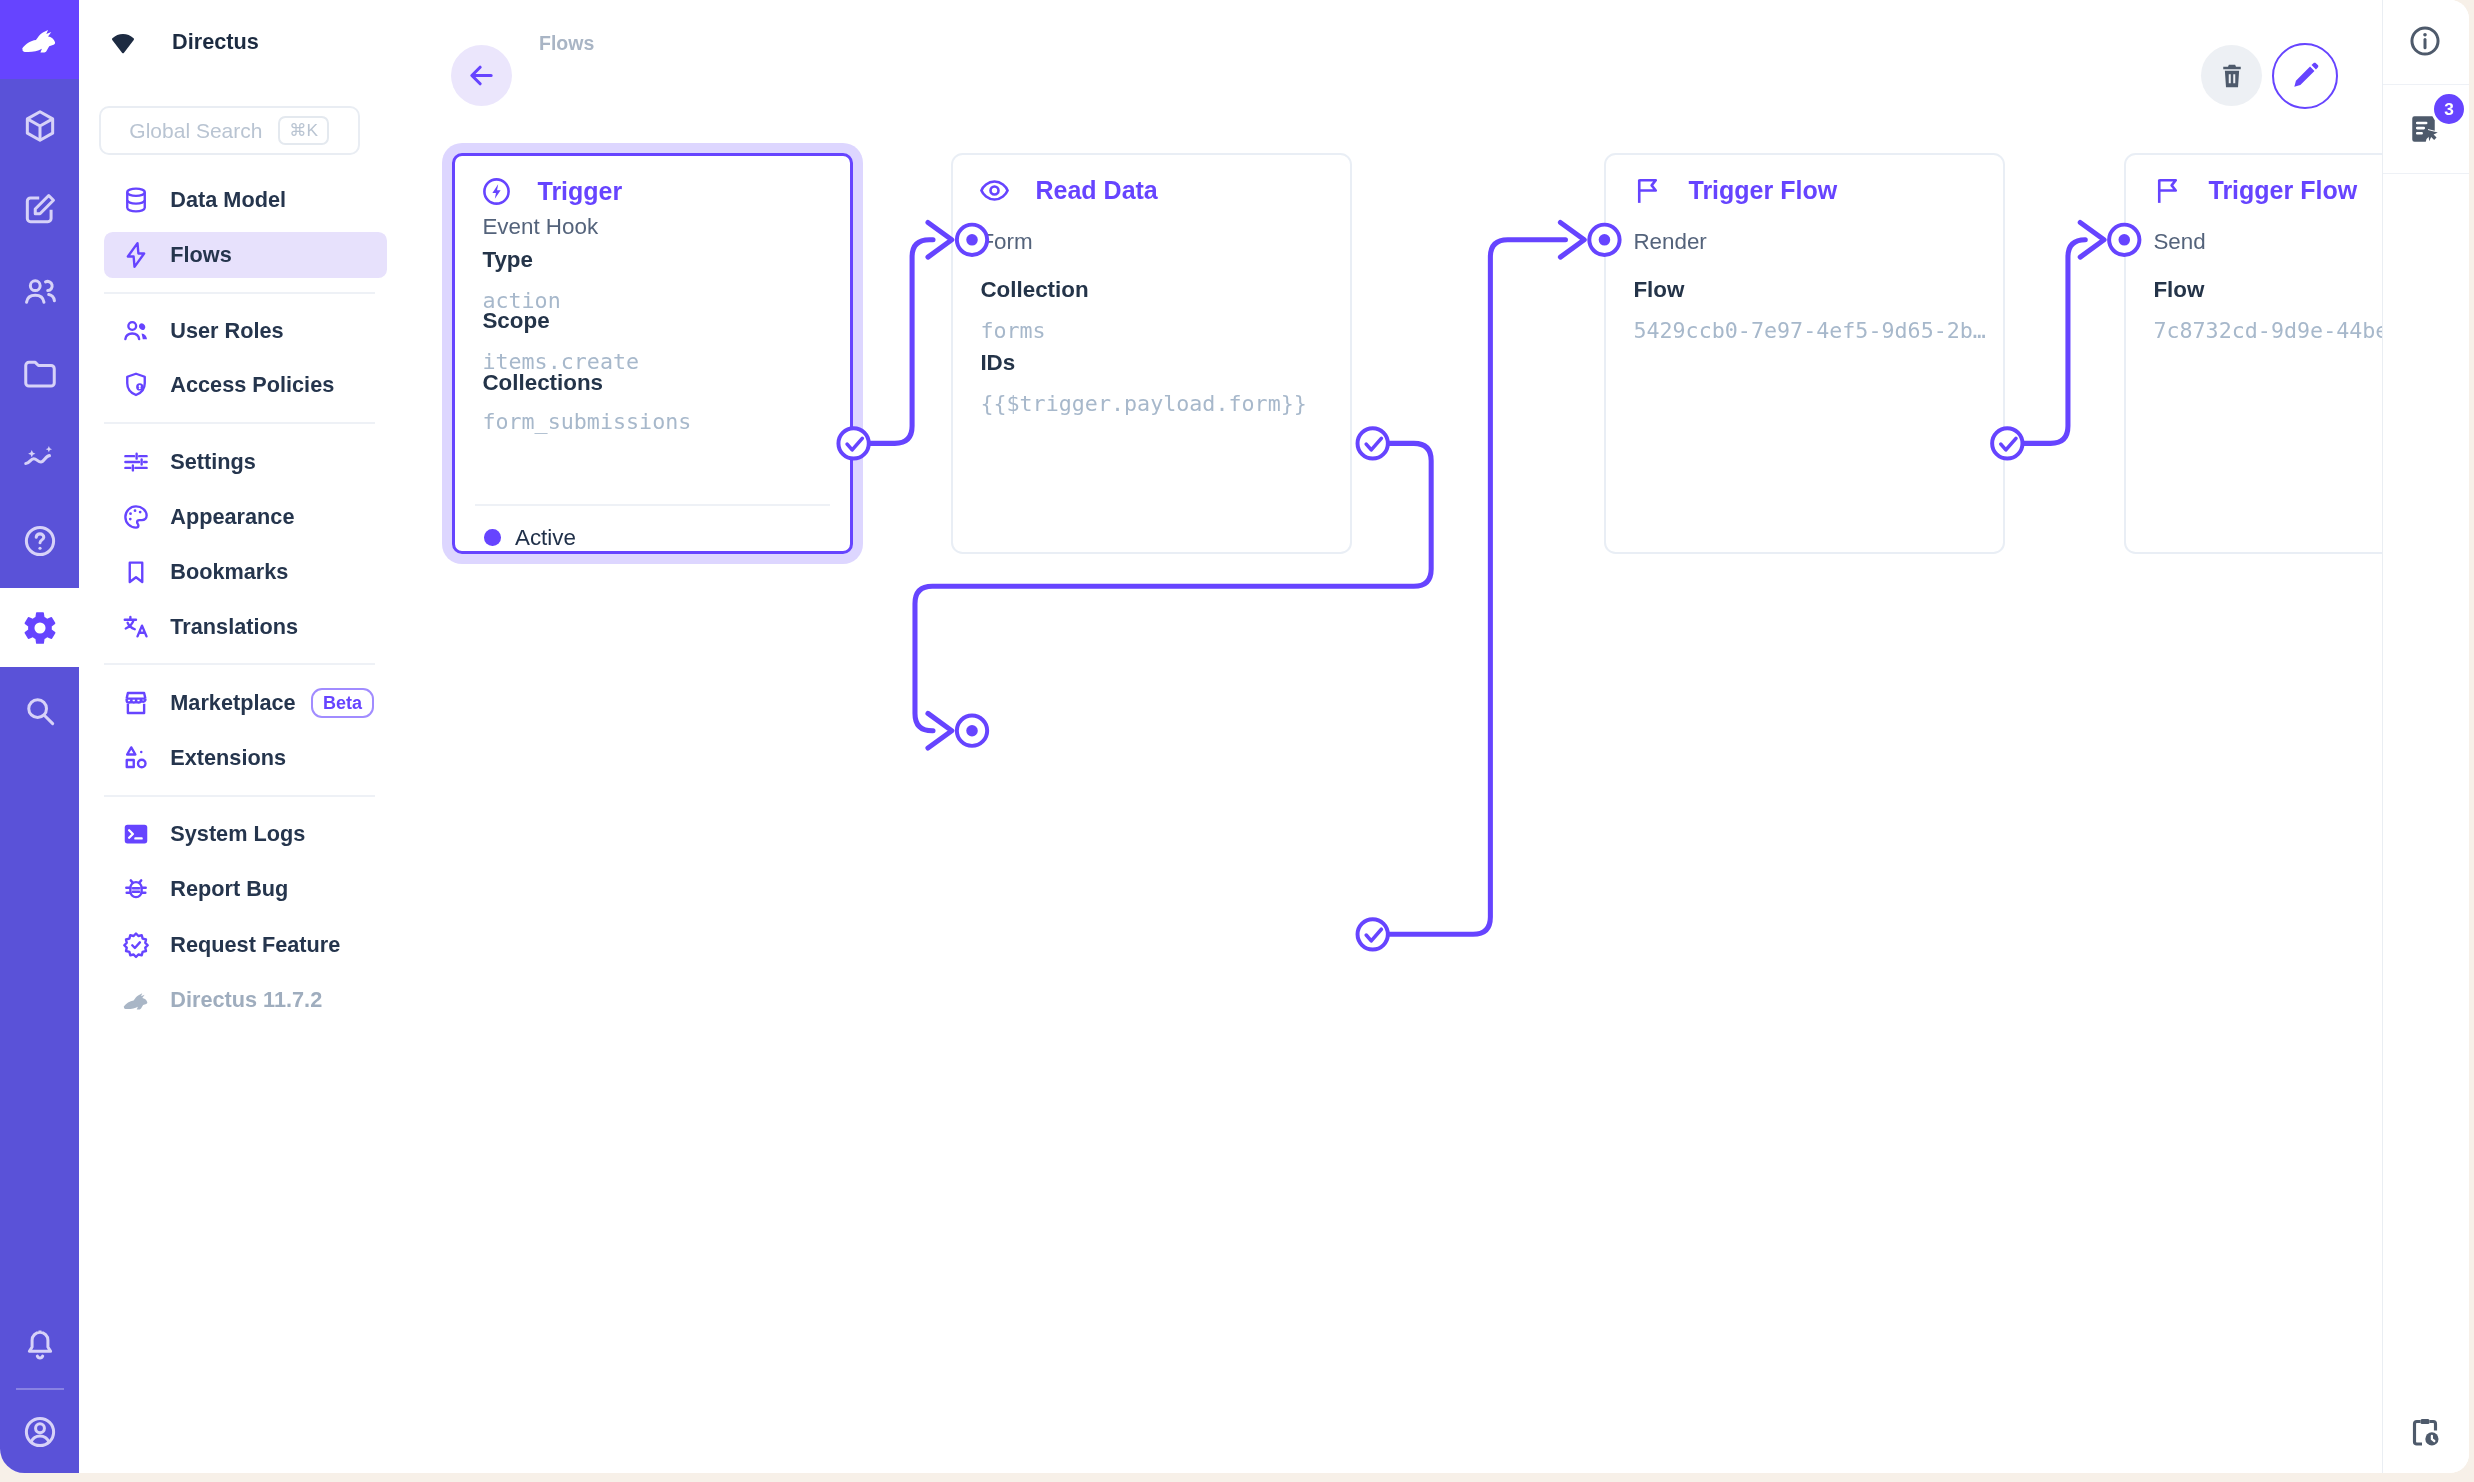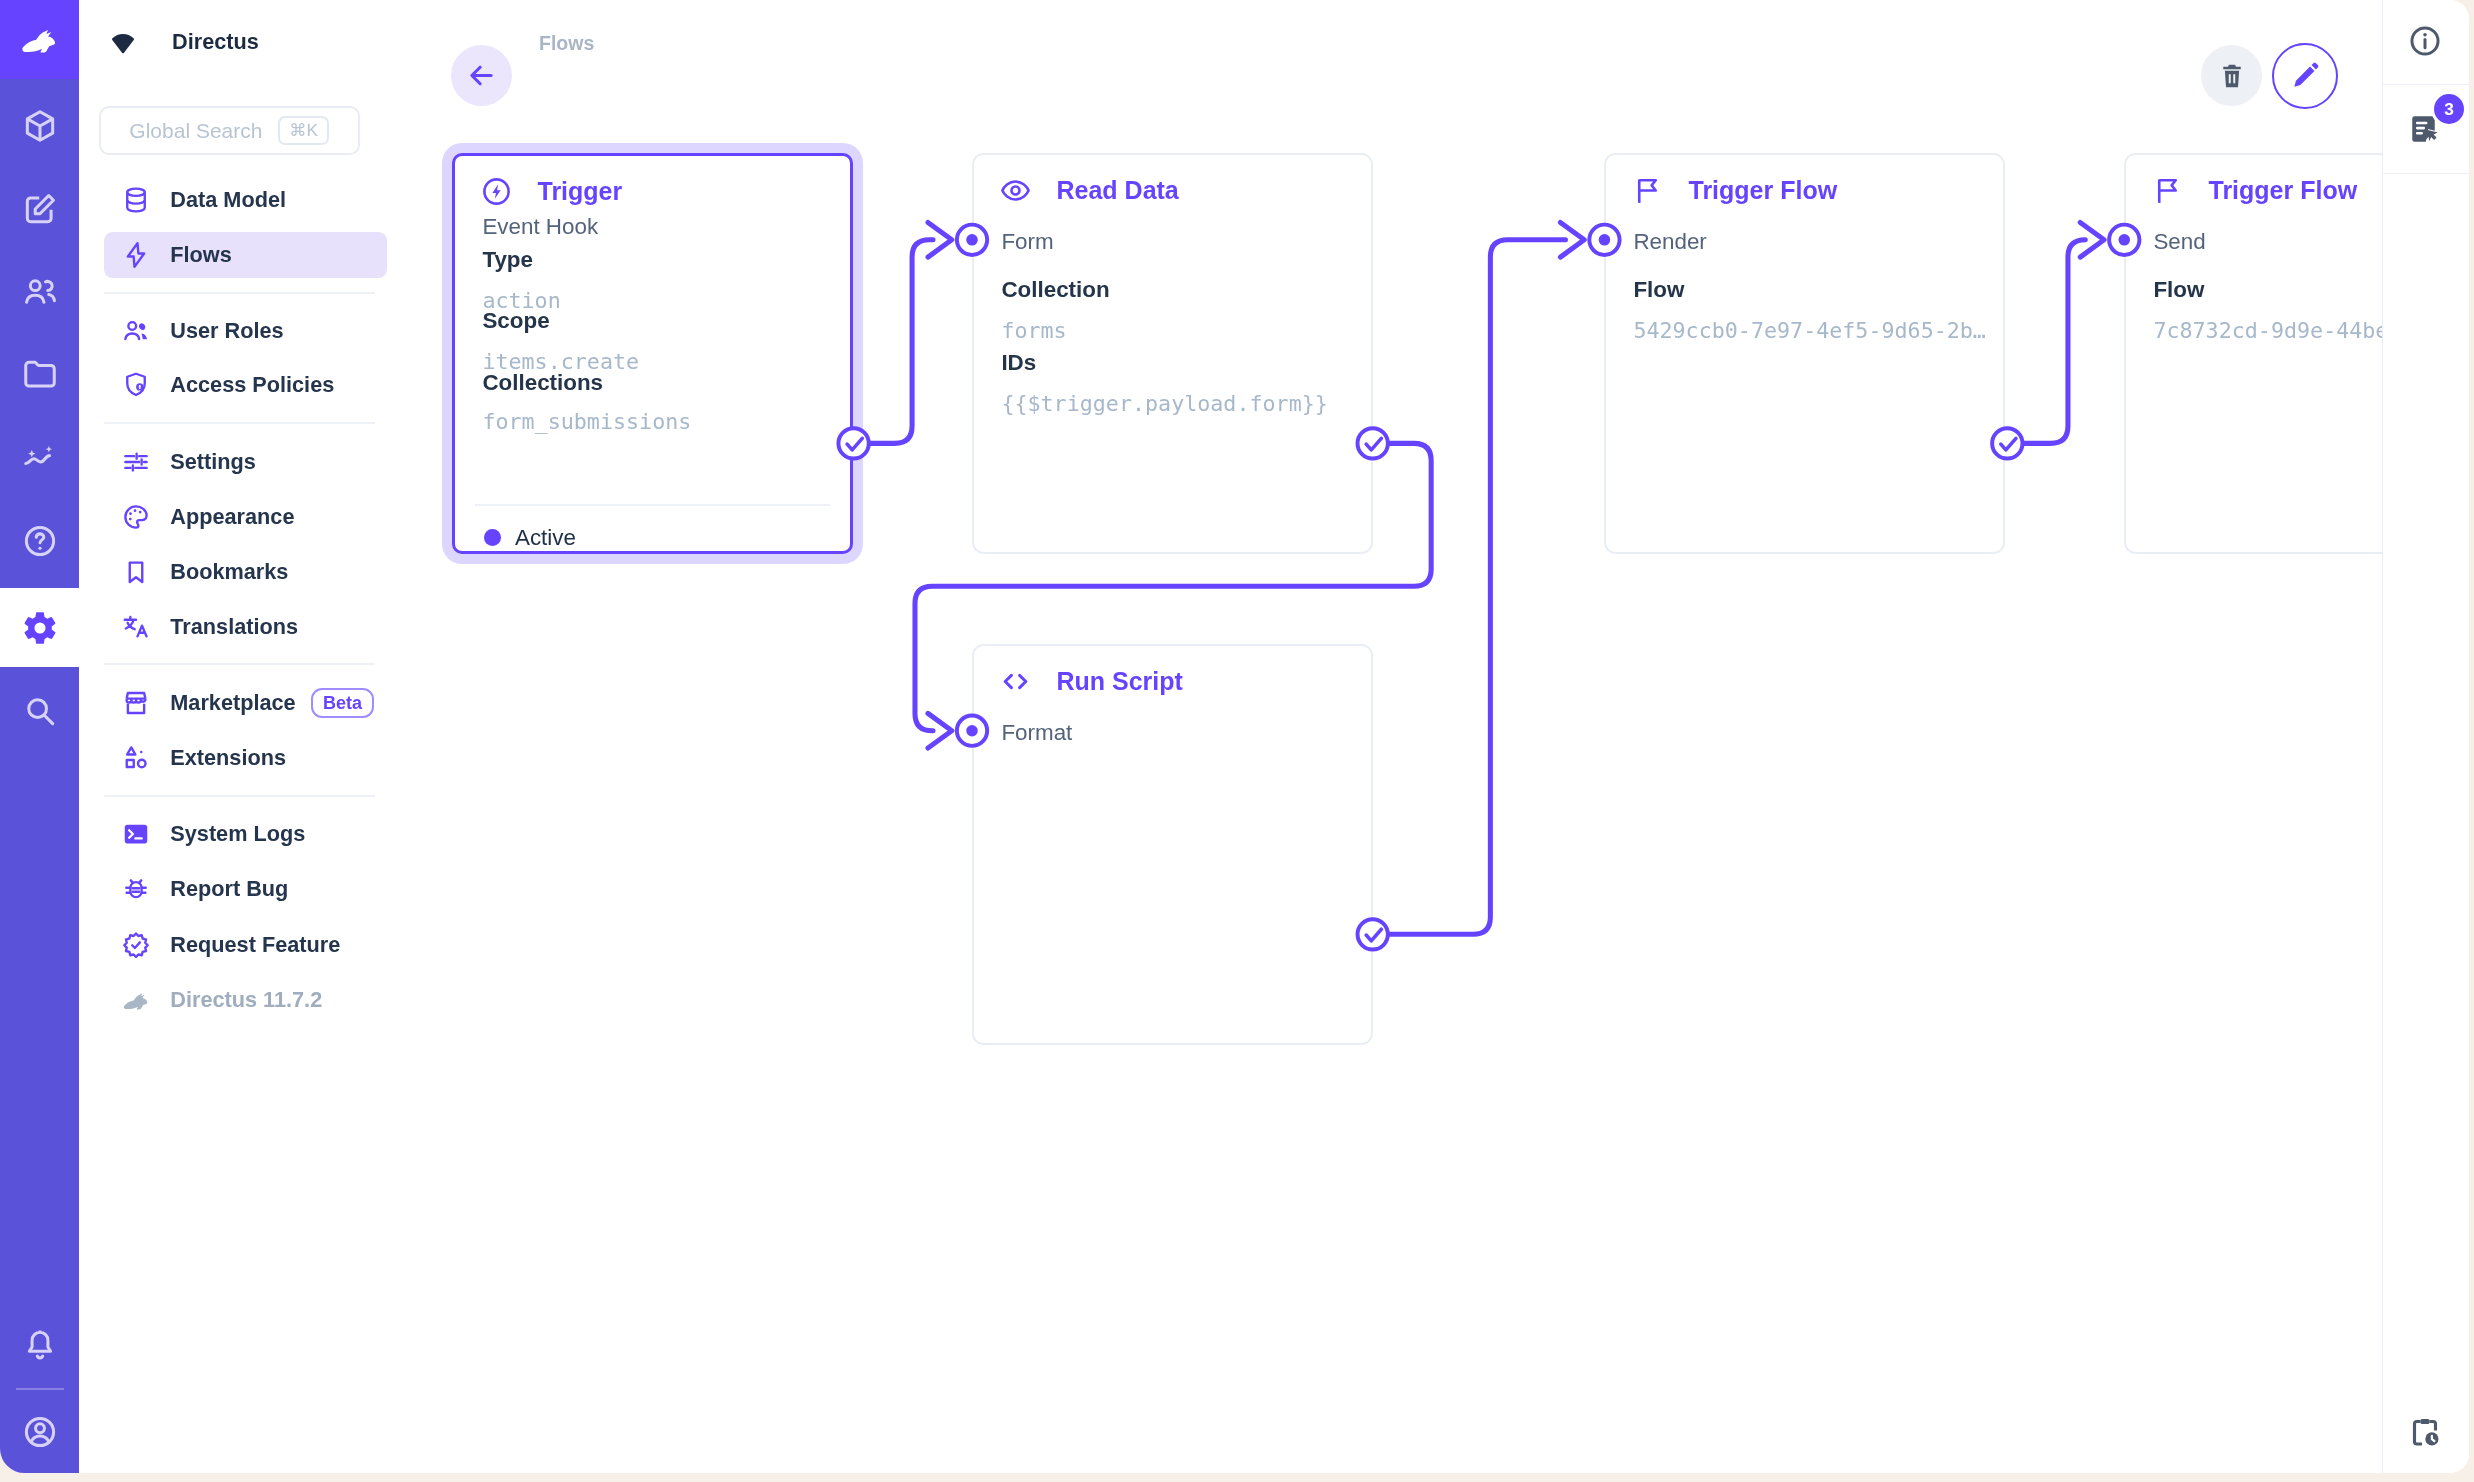--- a/index.html
+++ b/index.html
@@ -332,21 +332,21 @@
       <div class="f-value" style="top:177px">items.create</div>
       <div class="f-label" style="top:212px">Collections</div>
       <div class="f-value" style="top:237px">form_submissions</div>
       <div class="panel-foot-div"></div>
       <div class="panel-status">
         <span class="status-dot"></span>
         <span>Active</span>
       </div>
     </div>
 
-    <div class="panel" style="left:579px;top:153px">
+    <div class="panel" style="left:558px;top:153px">
       <div class="panel-title">
         <svg viewBox="0 0 24 24" fill="none" stroke="currentColor" stroke-width="1.9">
             <path d="M12 5.5c-4.8 0-8.4 3.7-9.5 6.5 1.1 2.8 4.7 6.5 9.5 6.5s8.4-3.7 9.5-6.5c-1.1-2.8-4.7-6.5-9.5-6.5z"></path>
             <circle cx="12" cy="12" r="2.9"></circle>
           </svg>
         <span>Read Data</span>
       </div>
       <div class="f-sub" style="top:72px">Form</div>
       <div class="f-label" style="top:120px">Collection</div>
       <div class="f-value" style="top:147px">forms</div>
@@ -373,29 +373,20 @@
             <path d="M6 21V4"></path>
             <path d="M6 4.5h12l-3 3.8 3 3.7H6"></path>
           </svg>
         <span>Trigger Flow</span>
       </div>
       <div class="f-sub" style="top:72px">Send</div>
       <div class="f-label" style="top:120px">Flow</div>
       <div class="f-value" style="top:147px">7c8732cd-9d9e-44be</div>
     </div>
 
-    <div class="panel" style="left:579px;top:644px">
-      <div class="panel-title">
-        <svg viewBox="0 0 24 24" fill="none" stroke="currentColor" stroke-width="2.2" stroke-linecap="round" stroke-linejoin="round">
-            <path d="M9 7.5L4.5 12 9 16.5M15 7.5l4.5 4.5L15 16.5"></path>
-          </svg>
-        <span>Run Script</span>
-      </div>
-      <div class="f-sub" style="top:72px">Format</div>
-    </div>
 
     <svg class="wires" width="1989" height="1473" viewBox="0 0 2755 2040">
       <g fill="none" stroke="#6644ff" stroke-width="7" stroke-linecap="round" stroke-linejoin="round">
         <path d="M659 614 H695 Q719 614 719 590 V356 Q719 332 743 332 H748"></path>
         <path d="M741 308 L774 332 L741 356"></path>
         <path d="M1378 614 H1414 Q1438 614 1438 638 V788 Q1438 812 1414 812 H747 Q723 812 723 836 V988 Q723 1012 747 1012 H748"></path>
         <path d="M741 988 L774 1012 L741 1036"></path>
         <path d="M1378 1294 H1496 Q1520 1294 1520 1270 V356 Q1520 332 1544 332 H1624"></path>
         <path d="M1617 308 L1650 332 L1617 356"></path>
         <path d="M2257 614 H2296 Q2320 614 2320 590 V356 Q2320 332 2344 332 H2344"></path>

